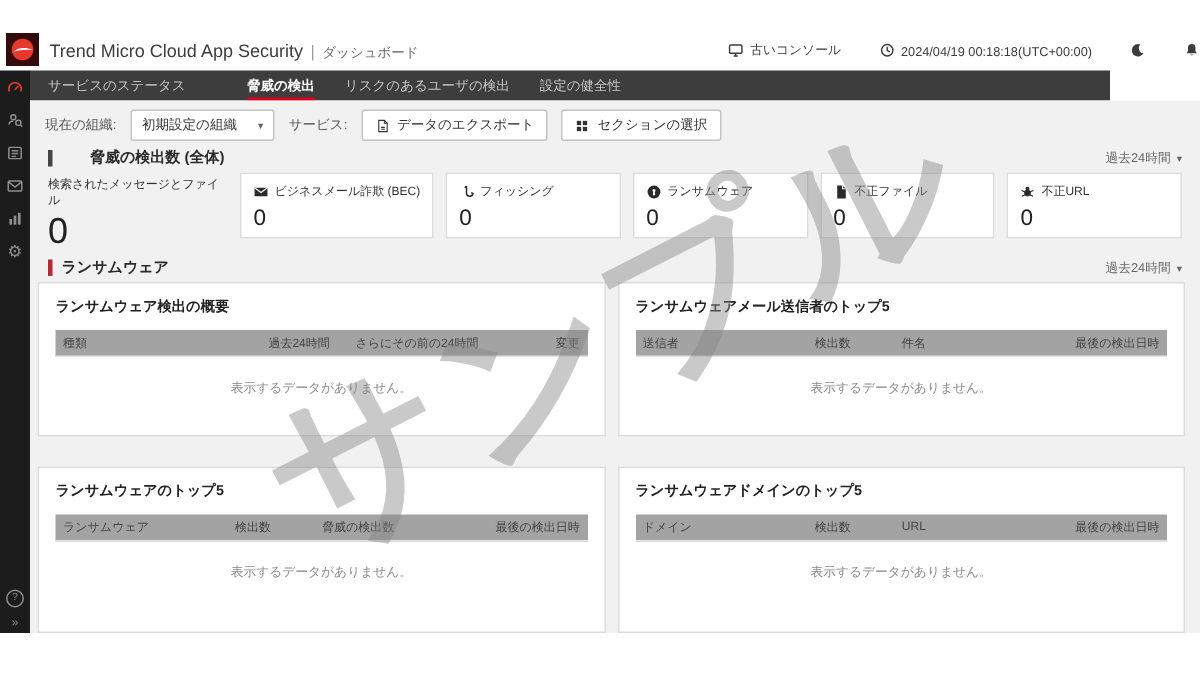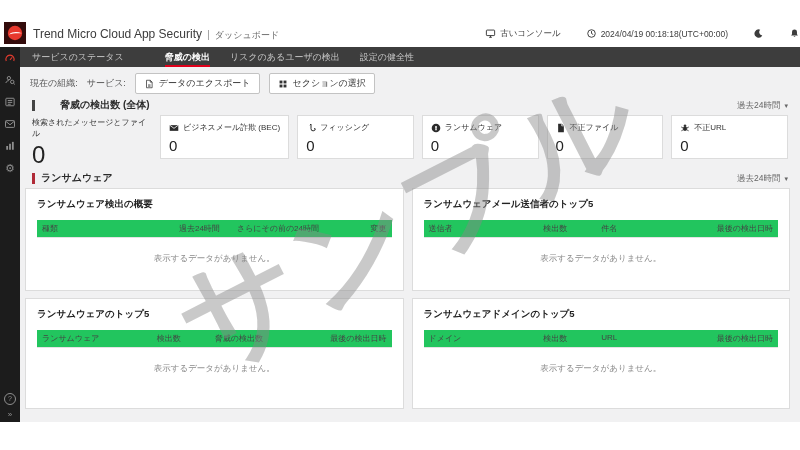--- a/index.html
+++ b/index.html
@@ -12,21 +12,21 @@
   .logo{position:absolute;left:4px;top:2px;width:22px;height:22px;}
   .prod-title{position:absolute;left:33px;top:7px;font-size:12px;color:#3c3c3c;white-space:nowrap;}
   .prod-sep{color:#9a9a9a;font-size:11px;margin:0 5px;}
   .prod-sub{font-size:9px;color:#6b6b6b;}
   .top-right{position:absolute;right:0;top:0;height:27px;display:flex;align-items:center;gap:25px;padding-right:2px;}
   .top-item{display:flex;align-items:center;gap:4px;font-size:8.5px;color:#3c3c3c;white-space:nowrap;}
   .top-ic{width:11px;height:11px;color:#3c3c3c;}
   .cut{margin-right:-6px;}
 
   
-  .navband{position:absolute;left:20px;top:47px;width:781px;height:20px;background:#3d3d3d;
+  .navband{position:absolute;left:20px;top:47px;width:720px;height:20px;background:#3d3d3d;
            display:flex;align-items:stretch;gap:20px;padding-left:12px;box-sizing:border-box;}
   .tab{font-size:9px;color:#c6c6c6;display:flex;align-items:center;position:relative;cursor:default;white-space:nowrap;}
   .tab.active{color:#fff;font-weight:bold;margin-left:21px;}
   .tab.active::after{content:"";position:absolute;left:0;right:0;bottom:0;height:2px;background:#e0001b;}
 
   
   .sidebar{position:absolute;left:0;top:47px;width:20px;height:375px;background:#1c1c1c;}
   .side-icons{display:flex;flex-direction:column;align-items:center;gap:10px;padding-top:5px;}
   .side-ic{width:12px;height:12px;color:#8f8f8f;}
   .side-ic.active{color:#e23b2e;}
@@ -56,24 +56,24 @@
   .total-label{font-size:8px;color:#333;}
   .total-value{font-size:24px;color:#222;margin-top:4px;line-height:1;}
 
   .cards{position:absolute;left:140px;right:12px;top:48px;height:44px;display:flex;gap:8px;}
   .card{flex:1;background:#fff;border:1px solid #dcdcdc;box-sizing:border-box;padding:6px 8px;}
   .card-head{display:flex;align-items:center;gap:4px;font-size:8px;color:#333;white-space:nowrap;overflow:hidden;}
   .card-ic{width:10px;height:10px;flex:none;color:#2b2b2b;}
   .card-value{font-size:15px;color:#222;margin-top:5px;line-height:1;}
 
   .panels{position:absolute;left:5px;right:10px;top:121px;display:grid;
-          grid-template-columns:1fr 1fr;grid-template-rows:103px 111px;gap:7px 8px;}
+          grid-template-columns:1fr 1fr;grid-template-rows:103px 111px;gap:20px 8px;}
   .panel{background:#fff;border:1px solid #dcdcdc;box-sizing:border-box;padding:9px 11px;}
   .panel-title{font-size:9.5px;font-weight:bold;color:#222;white-space:nowrap;}
-  .cols{display:flex;margin-top:9px;background:#22c55e;border-bottom:1px solid #e3e3e3;
+  .cols{display:flex;margin-top:9px;background:#a3a3a3;border-bottom:1px solid #e3e3e3;
         padding:3px 5px;font-size:8px;color:#444;}
   .c1{flex:1.5;}
   .c2{width:58px;flex:none;}
   .c3{flex:1.2;}
   .c4{width:80px;flex:none;text-align:right;}
   .empty{text-align:center;font-size:8.5px;color:#8a8a8a;margin-top:15px;}
 
   .watermark{position:absolute;left:110px;top:140px;width:600px;text-align:center;
              font-size:118px;font-weight:bold;letter-spacing:4px;color:rgba(135,135,135,0.45);
              transform:rotate(-27deg);z-index:60;pointer-events:none;white-space:nowrap;}
@@ -179,20 +179,24 @@
     <div class="side-bottom">
       <span class="help-circ">?</span>
       <span class="chev2">»</span>
     </div>
   </div>
 
   <div class="content">
 
     <div class="filter-row">
       <span class="flabel">現在の組織:</span>
+      <div class="dropdown">
+        <span>初期設定の組織</span>
+        <span class="chev">▾</span>
+      </div>
       <span class="flabel">サービス:</span>
       <div class="btn">
         <span class="btn-ic">
           <svg viewBox="0 0 16 16" width="10" height="10" fill="none" stroke="currentColor" stroke-width="1.2">
               <path d="M4 2h6l3 3v9H4z"></path>
               <path d="M10 2v3h3"></path>
               <path d="M6.5 9.5h4M6.5 11.5h4"></path>
             </svg>
         </span>
         <span>データのエクスポート</span>

